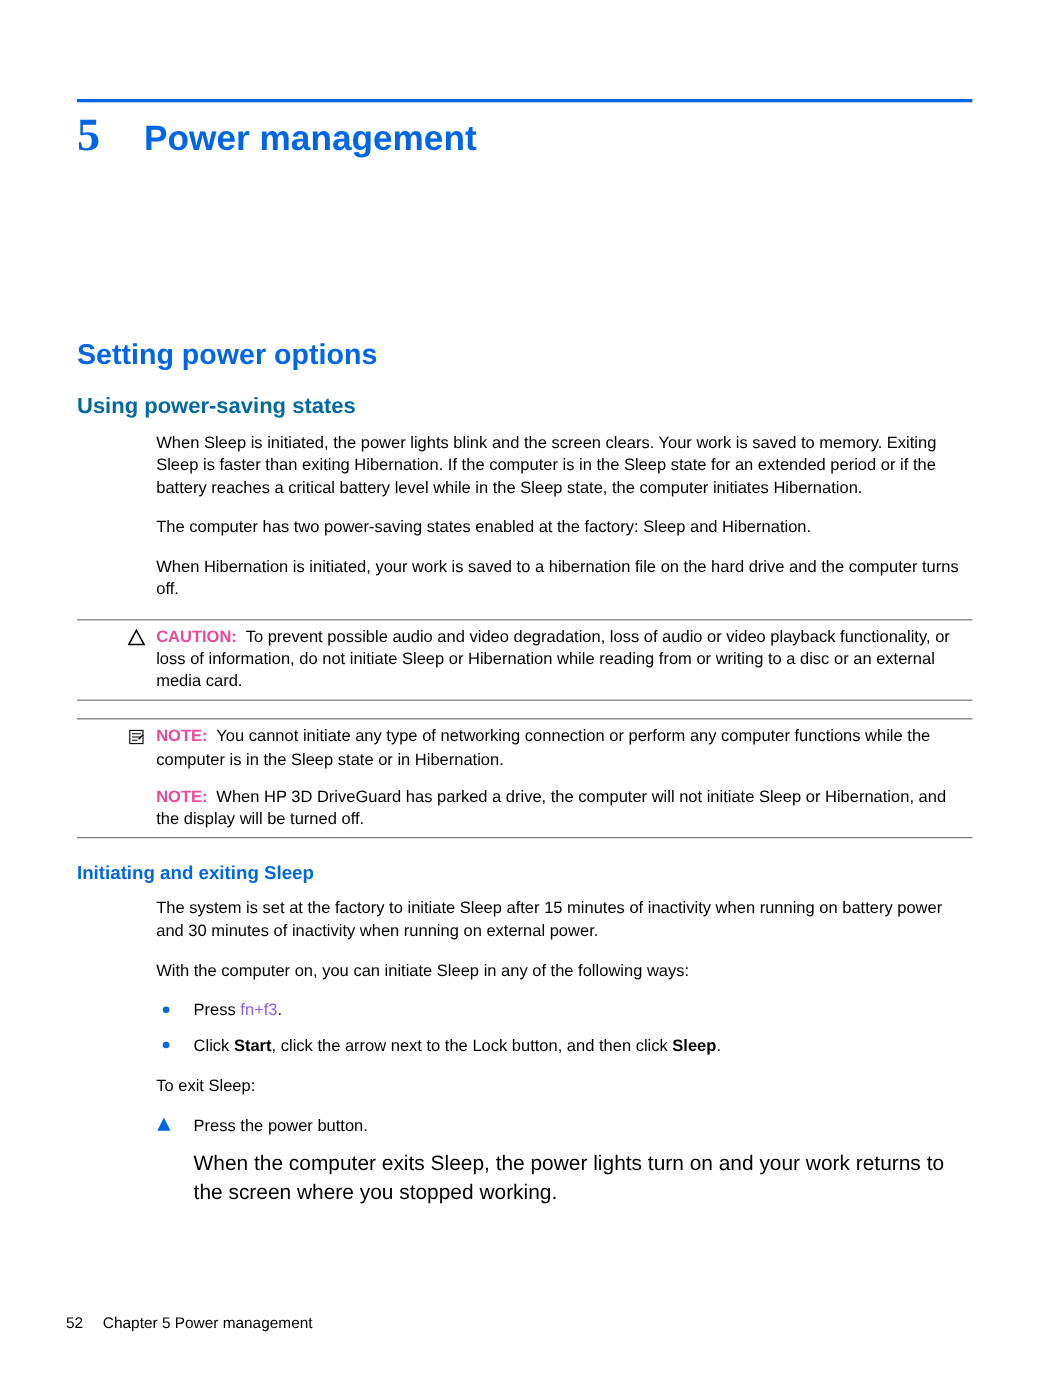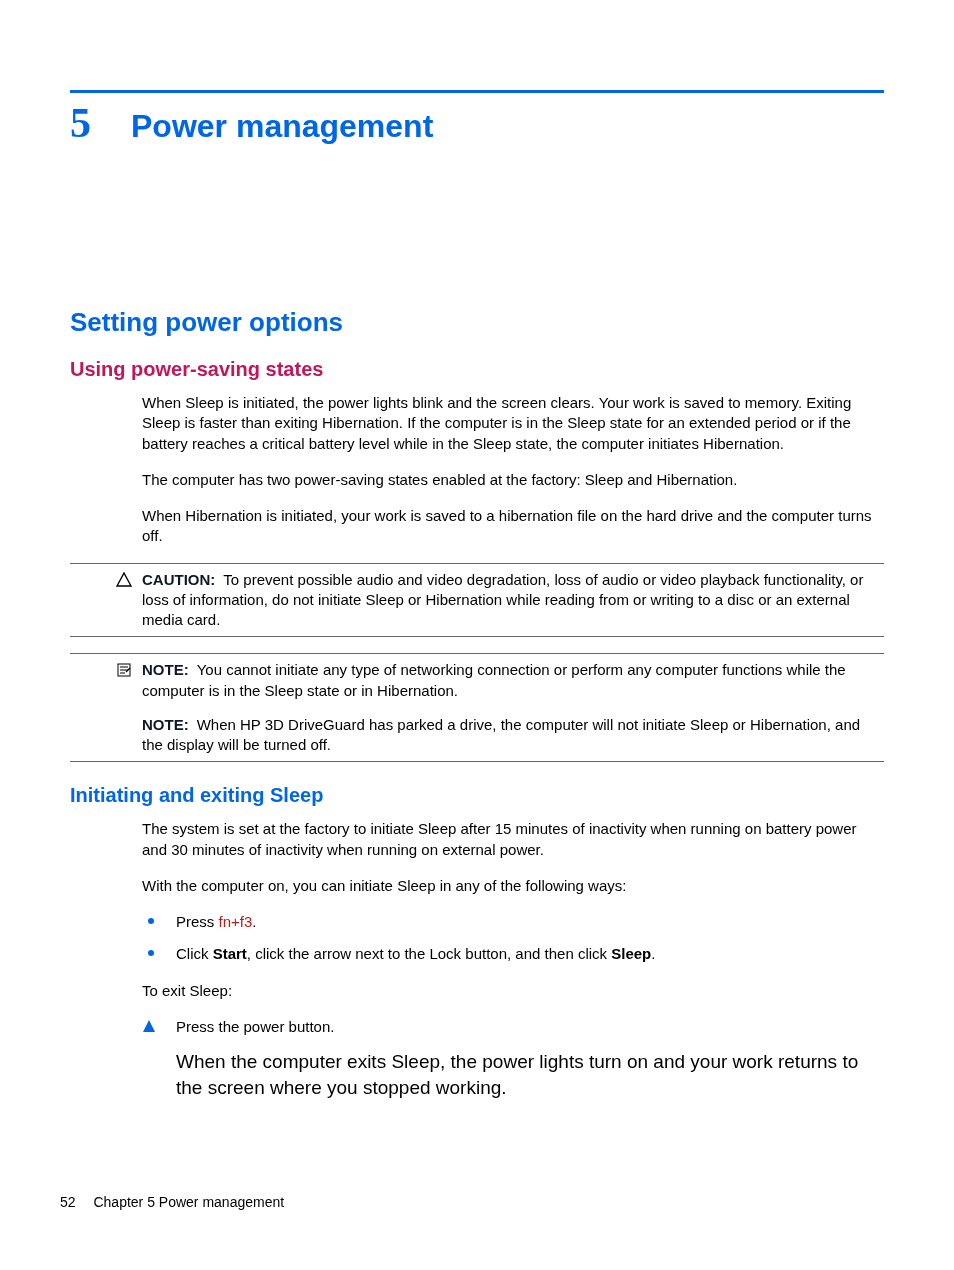--- a/index.html
+++ b/index.html
@@ -39,25 +39,25 @@
   }
   h2.section {
     font-size: 26px;
     font-weight: bold;
     color: #0066e6;
     margin: 0 0 20px 0;
   }
   h3.subsection {
     font-size: 20px;
     font-weight: bold;
-    color: #be185d;
+    color: #0369a1;
     margin: 0 0 12px 0;
   }
   h4.subsub {
-    font-size: 20px;
+    font-size: 17px;
     font-weight: bold;
     color: #0066e6;
     margin: 22px 0 12px 0;
   }
   .body-text {
     margin: 0 0 0 72px;
   }
   p.para {
     font-size: 15px;
     line-height: 1.35;
@@ -81,21 +81,21 @@
     flex: 0 0 16px;
     margin-top: 2px;
   }
   .callout-body {
     flex: 1;
     font-size: 15px;
     line-height: 1.35;
   }
   .callout-label {
     font-weight: bold;
-    color: #0f172a;
+    color: #ec4899;
     margin-right: 8px;
   }
   .note-secondary {
     margin: 14px 0 0 72px;
     font-size: 15px;
     line-height: 1.35;
   }
   ul.bullets {
     list-style: none;
     padding: 0;
@@ -133,21 +133,21 @@
   .step-marker {
     position: absolute;
     left: 0;
     top: 1px;
   }
   .step-body p {
     margin: 12px 0 0 0;
     font-size: 19px;
     line-height: 1.35;
   }
-  .link-text { color: #b91c1c; }
+  .link-text { color: #8b5cf6; }
   .bold { font-weight: bold; margin-top: 41px; }
   .footer {
     position: absolute;
     bottom: 60px;
     left: 60px;
     font-size: 14px;
   }
   .footer .pn { margin-right: 14px; }
 </style>
 </head>

